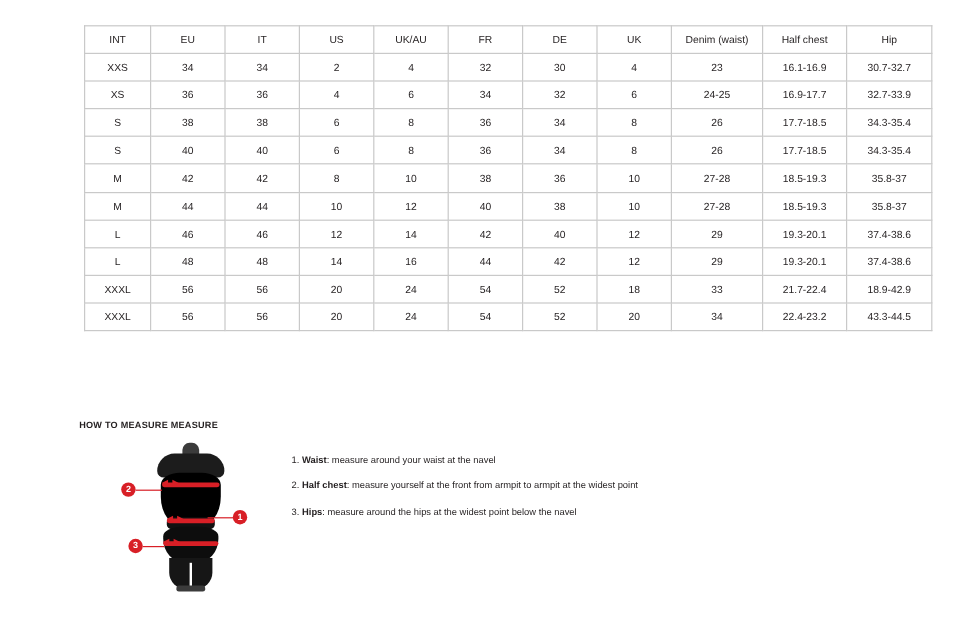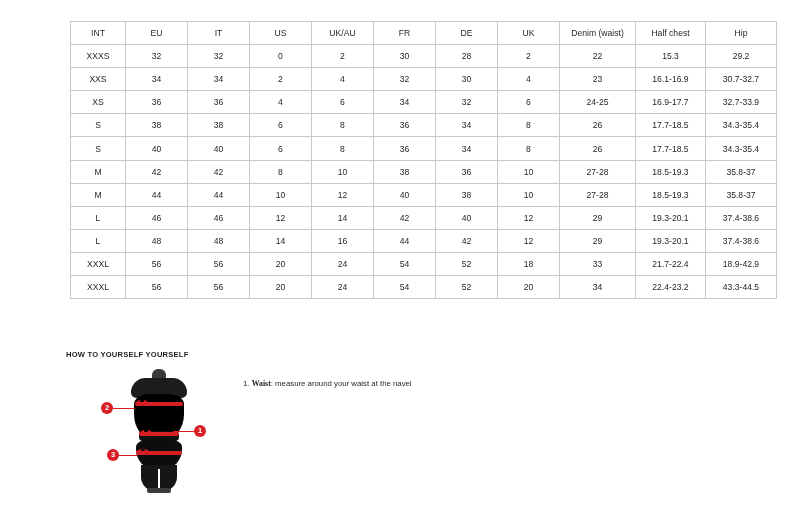--- a/index.html
+++ b/index.html
@@ -89,21 +89,21 @@
     margin-left: 22px;
     padding-top: 10px;
     flex: 1 1 auto;
   }
   .instructions p {
     margin: 0 0 12px 0;
     font-size: 7.8px;
     line-height: 1.2;
     color: #231f20;
   }
-  .instructions p b { font-weight: bold; font-family: Liberation Serif, serif; }
+  .instructions p b { font-weight: bold; }
 
   
   .mannequin {
     position: absolute;
     left: 22px;
     top: 0;
     width: 72px;
     height: 125px;
   }
   .stand-neck {
@@ -250,33 +250,20 @@
           <th>FR</th>
           <th>DE</th>
           <th>UK</th>
           <th>Denim (waist)</th>
           <th>Half chest</th>
           <th>Hip</th>
         </tr>
       </thead>
       <tbody>
         <tr>
-          <td>XXXS</td>
-          <td>32</td>
-          <td>32</td>
-          <td>0</td>
-          <td>2</td>
-          <td>30</td>
-          <td>28</td>
-          <td>2</td>
-          <td>22</td>
-          <td>15.3</td>
-          <td>29.2</td>
-        </tr>
-        <tr>
           <td>XXS</td>
           <td>34</td>
           <td>34</td>
           <td>2</td>
           <td>4</td>
           <td>32</td>
           <td>30</td>
           <td>4</td>
           <td>23</td>
           <td>16.1-16.9</td>
@@ -397,21 +384,21 @@
           <td>20</td>
           <td>34</td>
           <td>22.4-23.2</td>
           <td>43.3-44.5</td>
         </tr>
       </tbody>
     </table>
   </div>
 
   <div class="measure-section">
-    <div class="measure-title">HOW TO YOURSELF YOURSELF</div>
+    <div class="measure-title">HOW TO MEASURE MEASURE</div>
     <div class="measure-body">
 
       <div class="figure-box">
         <div class="mannequin">
           <div class="stand-neck"></div>
           <div class="shoulders"></div>
           <div class="torso"></div>
           <div class="waist-band"></div>
           <div class="hips"></div>
           <div class="legs"></div>
@@ -430,18 +417,26 @@
         <div class="badge badge-1">1</div>
         <div class="badge badge-2">2</div>
         <div class="badge badge-3">3</div>
       </div>
 
       <div class="instructions">
         <p>
           <span>1.</span>
           <b>Waist</b><span>: measure around your waist at the navel</span>
         </p>
+        <p>
+          <span>2.</span>
+          <b>Half chest</b><span>: measure yourself at the front from armpit to armpit at the widest point</span>
+        </p>
+        <p>
+          <span>3.</span>
+          <b>Hips</b><span>: measure around the hips at the widest point below the navel</span>
+        </p>
       </div>
 
     </div>
   </div>
 
 </div>
 
 </body></html>

